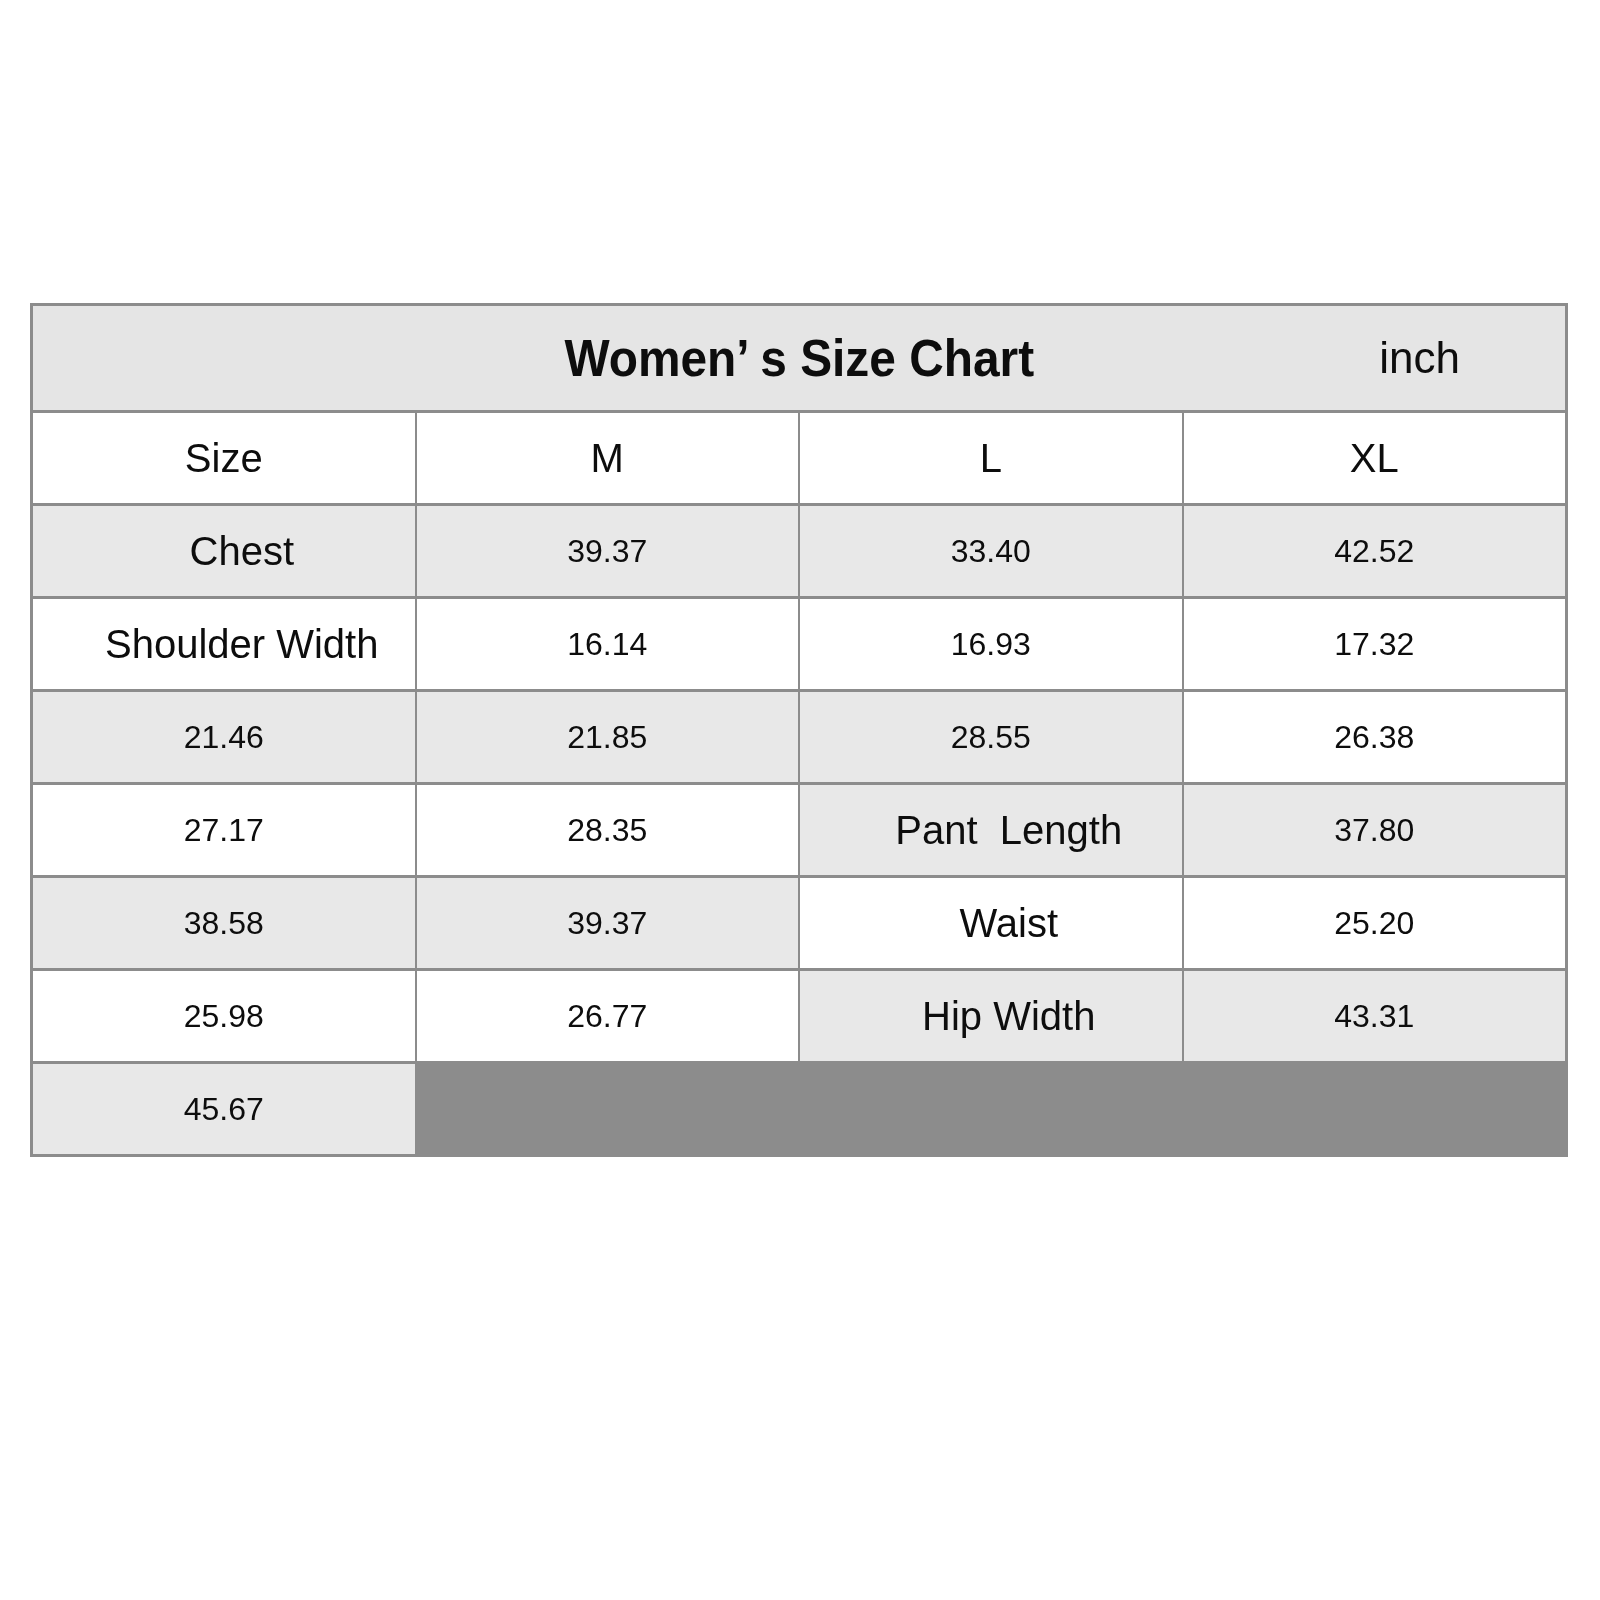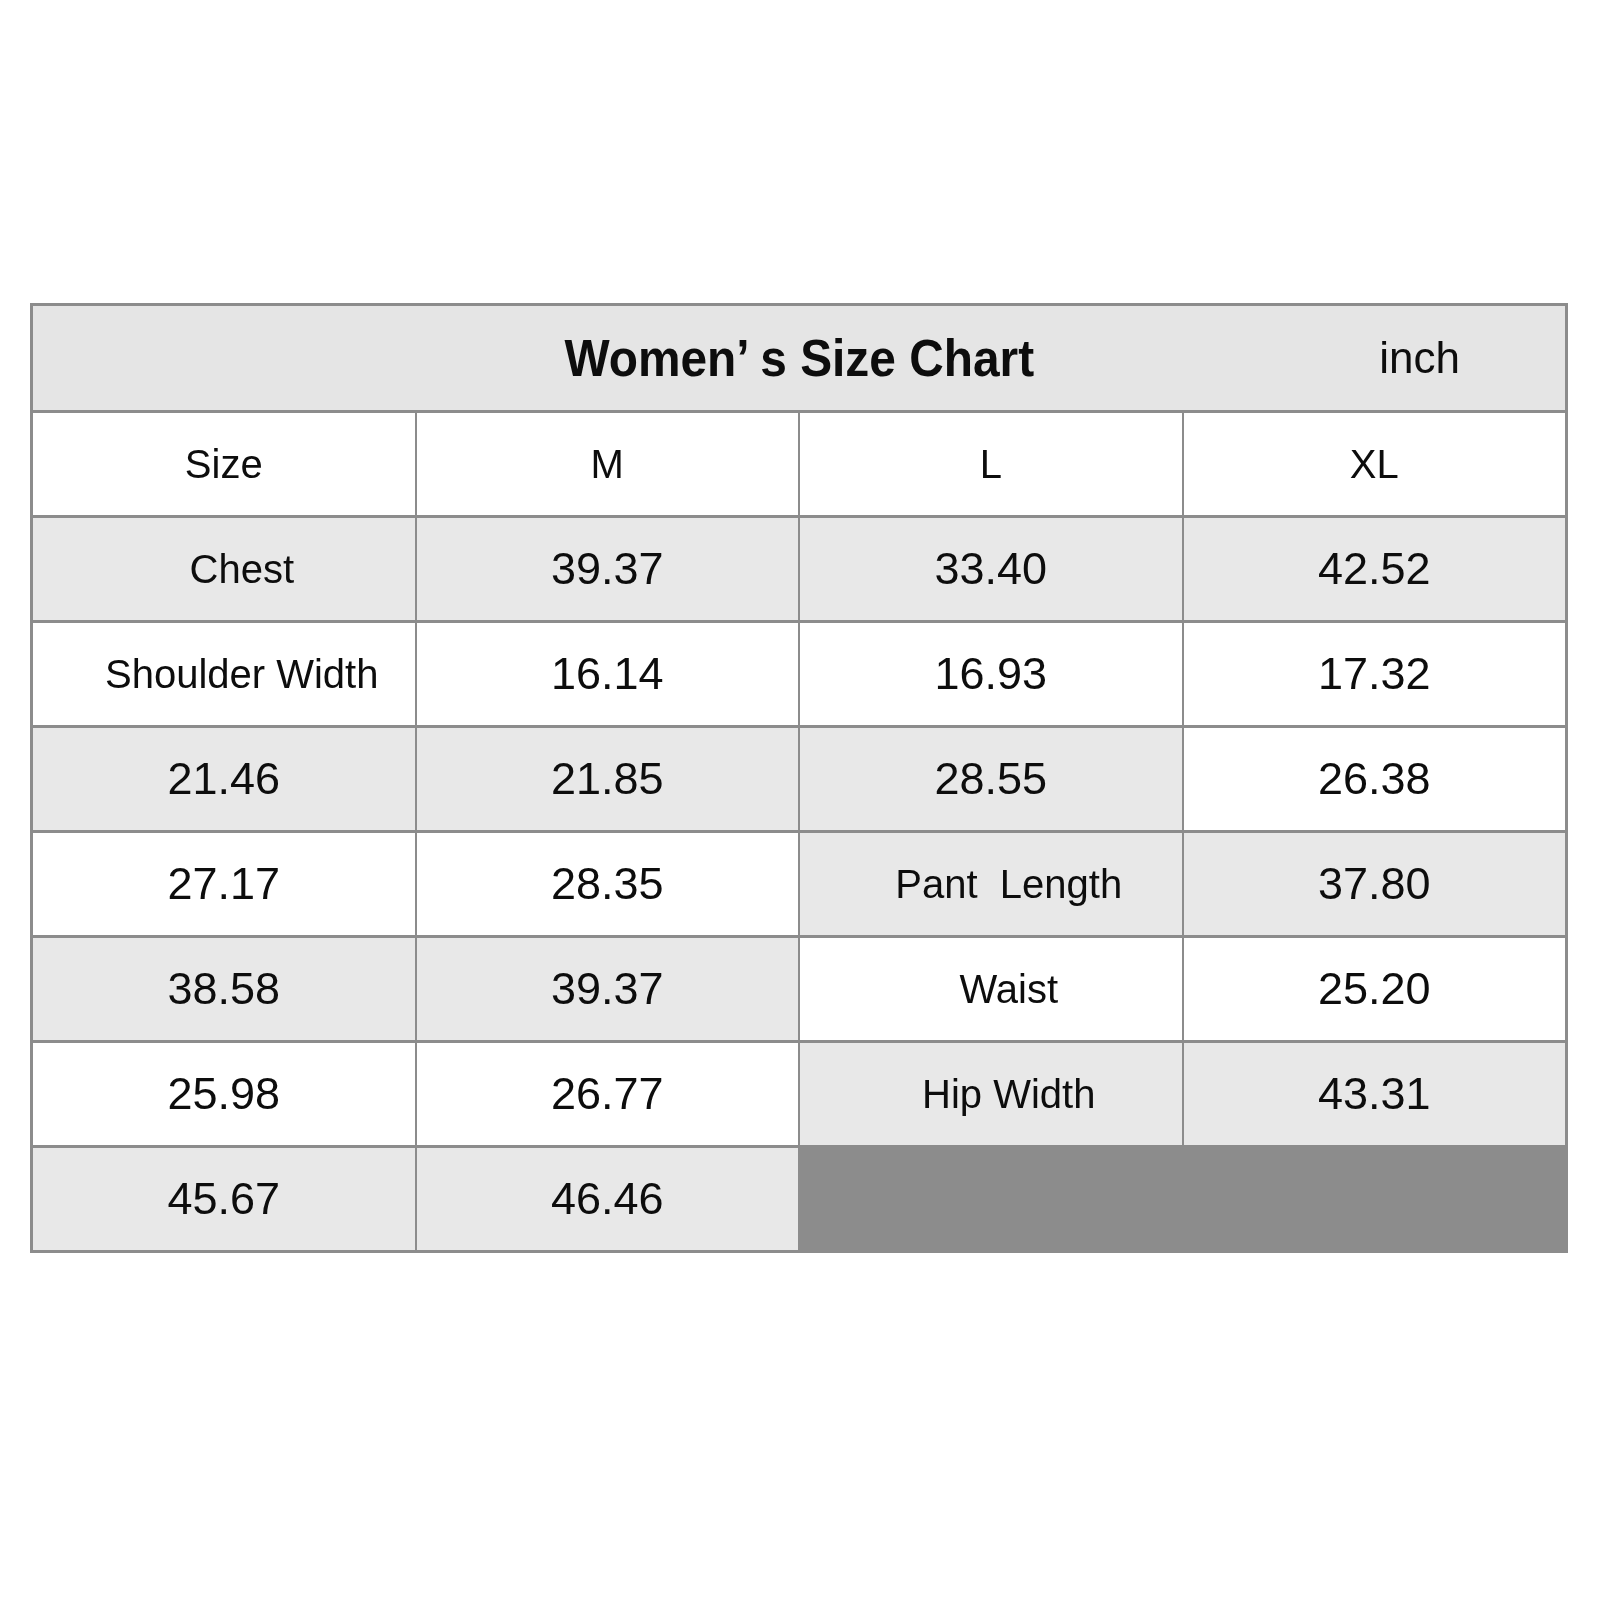--- a/index.html
+++ b/index.html
@@ -49,33 +49,33 @@
     font-weight: normal;
   }
 
   .grid {
     display: grid;
     grid-template-columns: repeat(4, 1fr);
     column-gap: 2px;
     row-gap: 3px;
   }
   .cell {
-    height: 102px;
+    height: 90px;
     display: flex;
     align-items: center;
     justify-content: center;
     font-size: 40px;
     white-space: pre;
     overflow: hidden;
   }
   .cell.white { background: #ffffff; }
   .cell.gray  { background: #e8e8e8; }
   .cell.head  { font-size: 40px; }
   .cell.label { font-size: 40px; padding-left: 36px; }
-  .cell.value { font-size: 45px; }
+  .cell.value { font-size: 32px; }
 </style>
 </head>
 <body>
 
 <div class="canvas">
   <div class="size-table">
 
     <div class="title-row">
       <span class="title-text">Women’ s Size Chart</span>
       <span class="unit-text">inch</span>
@@ -112,17 +112,16 @@
       <div class="cell gray value">39.37</div>
 
       <div class="cell white label">Waist</div>
       <div class="cell white value">25.20</div>
       <div class="cell white value">25.98</div>
       <div class="cell white value">26.77</div>
 
       <div class="cell gray label">Hip Width</div>
       <div class="cell gray value">43.31</div>
       <div class="cell gray value">45.67</div>
-      <div class="cell gray value">46.46</div>
 
     </div>
   </div>
 </div>
 
 </body></html>

